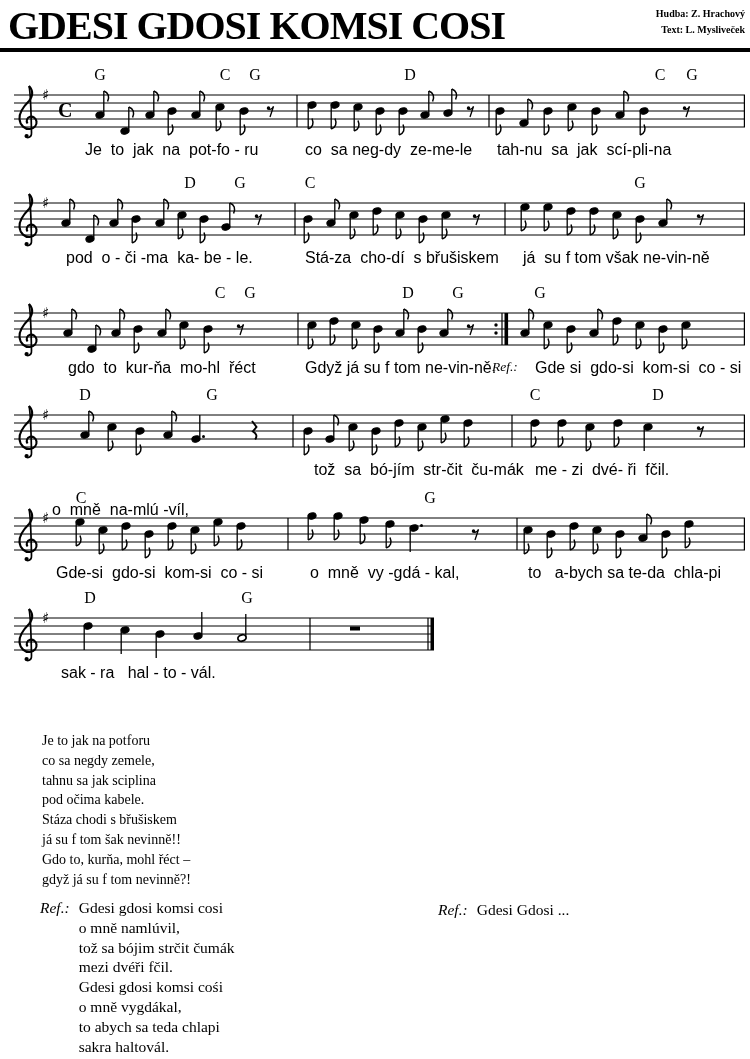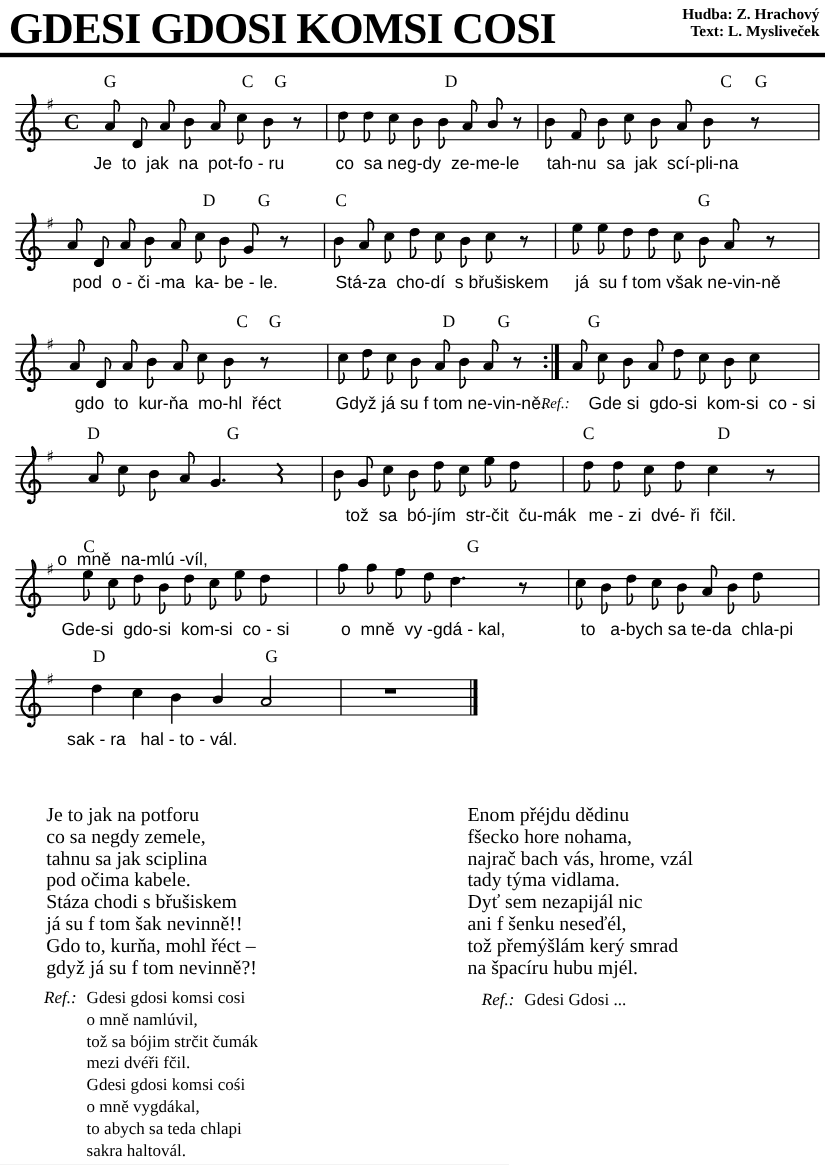--- a/index.html
+++ b/index.html
@@ -1,30 +1,30 @@
 <!DOCTYPE html>
 <html><head>
 <meta charset="utf-8">
 <style>
   html,body{margin:0;padding:0;background:#888;}
   .page{position:relative;width:750px;height:1059px;background:#ffffff;color:#000;
         font-family:"Liberation Serif",serif;overflow:hidden;}
   .title{position:absolute;left:8px;top:2px;font-size:40px;font-weight:bold;
          letter-spacing:-1px;white-space:nowrap;}
-  .credits{position:absolute;right:5px;top:6px;text-align:right;font-size:14px;
+  .credits{position:absolute;right:5px;top:6px;text-align:right;font-size:10px;
            font-weight:bold;line-height:16px;white-space:nowrap;}
   .title-rule{position:absolute;left:0;right:0;top:48px;height:4px;background:#000;}
   #music-layer{position:absolute;left:0;top:0;width:750px;height:1059px;}
   svg.notation{position:absolute;left:0;top:0;}
   .chord{position:absolute;font-family:"Liberation Serif",serif;font-size:16px;
          white-space:pre;transform:translateX(-50%);}
   .stafflyric{position:absolute;font-family:"Liberation Sans",sans-serif;font-size:16px;
               white-space:pre;}
   .stafflyric.it{font-family:"Liberation Serif",serif;font-style:italic;font-size:13.5px;}
-  .verse{position:absolute;font-size:18px;line-height:19.8px;white-space:pre-line;}
+  .verse{position:absolute;font-size:14px;line-height:19.8px;white-space:pre-line;}
   .refblock{position:absolute;display:flex;align-items:flex-start;}
   .reflabel{font-style:italic;font-size:15.5px;line-height:19.8px;margin-right:9px;}
   .reftext{font-size:15.5px;line-height:19.8px;white-space:pre-line;}
 </style>
 </head>
 <body>
 
 <div class="page">
 
   <div class="title">GDESI GDOSI KOMSI COSI</div>
@@ -544,27 +544,19 @@
     <div class="reftext">Gdesi gdosi komsi cosi
 o mně namlúvil,
 tož sa bójim strčit čumák
 mezi dvéři fčil.
 Gdesi gdosi komsi cośi
 o mně vygdákal,
 to abych sa teda chlapi
 sakra haltovál.</div>
   </div>
 
-  <div class="verse" style="left:425px;top:731px;">Enom přéjdu dědinu
-fšecko hore nohama,
-najrač bach vás, hrome, vzál
-tady týma vidlama.
-Dyť sem nezapijál nic
-ani f šenku neseďél,
-tož přemýšlám kerý smrad
-na špacíru hubu mjél.</div>
 
   <div class="refblock" style="left:438px;top:900px;">
     <span class="reflabel">Ref.:</span>
     <div class="reftext">Gdesi Gdosi ...</div>
   </div>
 
 </div>
 
 </body></html>

